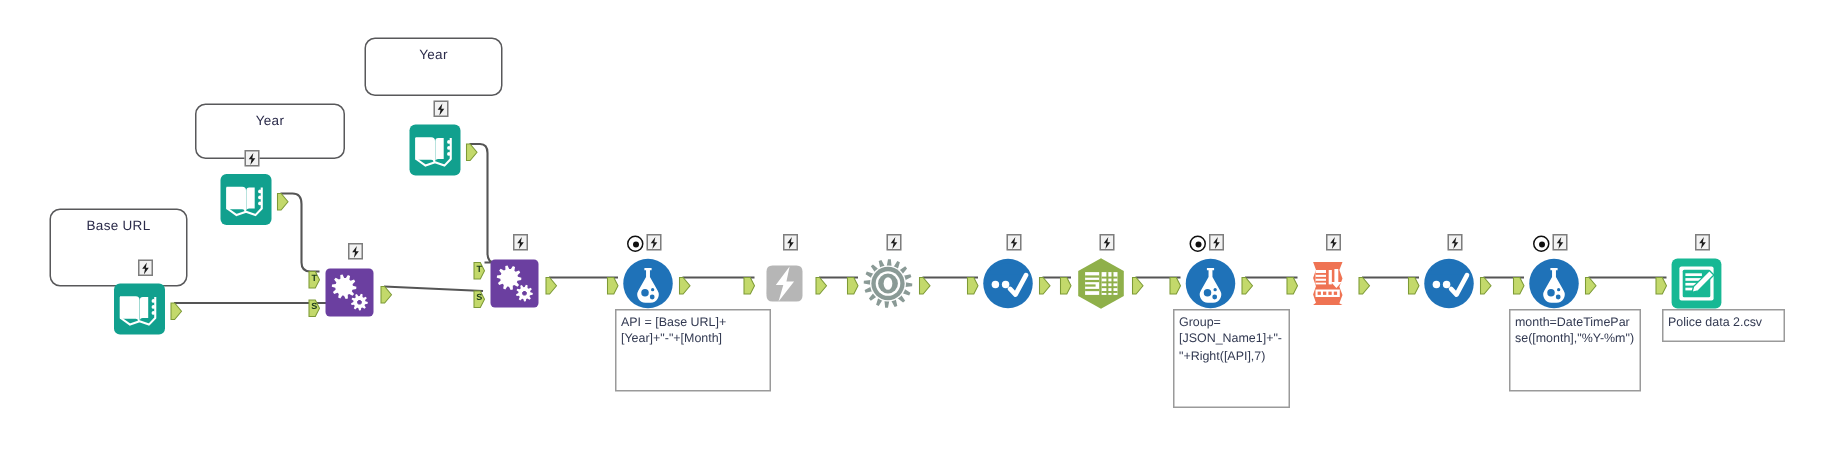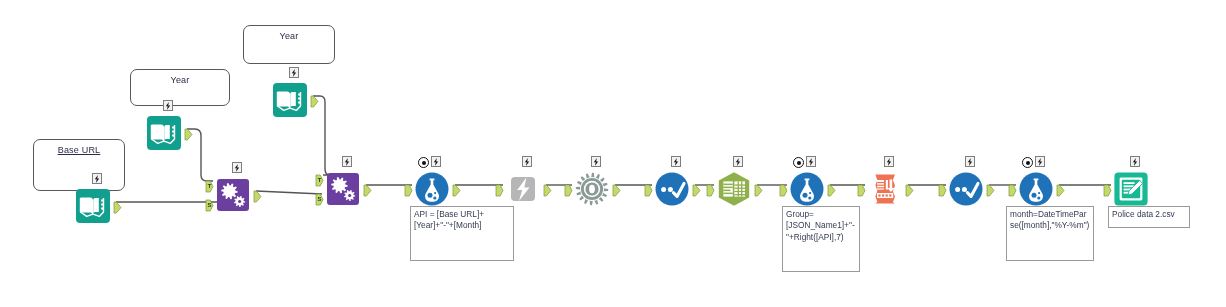--- a/index.html
+++ b/index.html
@@ -75,21 +75,21 @@
       <path d="M 615,185 L 652,185" fill="none" stroke="#555555" stroke-width="1.4"></path>
       <path d="M 695,185 L 714,185" fill="none" stroke="#555555" stroke-width="1.4"></path>
       <path d="M 757,185 L 787,185" fill="none" stroke="#555555" stroke-width="1.4"></path>
       <path d="M 830,185 L 865,185" fill="none" stroke="#555555" stroke-width="1.4"></path>
       <path d="M 908,185 L 946,185" fill="none" stroke="#555555" stroke-width="1.4"></path>
       <path d="M 989,185 L 1016,185" fill="none" stroke="#555555" stroke-width="1.4"></path>
       <path d="M 1059,185 L 1111,185" fill="none" stroke="#555555" stroke-width="1.4"></path>
     </svg>
 
   <div id="comments-layer">
-      <div class="comment-box" style="left: 33px; top: 139px; width: 92px; height: 52px; text-decoration: underline;">
+      <div class="comment-box" style="left: 33px; top: 139px; width: 92px; height: 52px;">
         <span>Base URL</span>
       </div>
       <div class="comment-box" style="left: 130px; top: 69px; width: 100px; height: 37px; justify-content: center;">
         <span>Year</span>
       </div>
       <div class="comment-box" style="left: 243px; top: 25px; width: 92px; height: 39px;">
         <span>Year</span>
       </div>
     </div>
 

